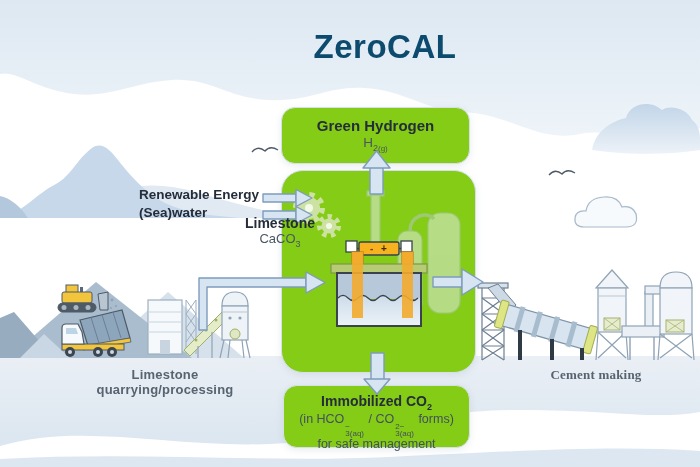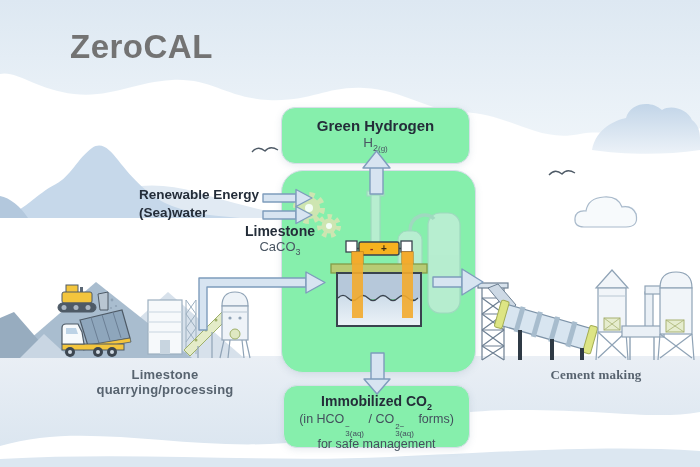--- a/index.html
+++ b/index.html
@@ -1,40 +1,40 @@
 <!DOCTYPE html>
 <html><head>
 <meta charset="utf-8">
 <style>
   html,body{margin:0;padding:0;}
   #stage{position:relative;width:700px;height:467px;background:#ffffff;overflow:hidden;
          font-family:"Liberation Sans","DejaVu Sans",sans-serif;color:#232c38;}
   #stage svg{display:block;}
   .abs{position:absolute;}
   
-  .title{left:70px;right:0;top:28px;text-align:left;font-size:33px;font-weight:bold;
-         letter-spacing:.5px;color:#737373;z-index:6;}
-  .roundbox{background:#86efac;border:1.5px solid #d7dfe8;box-shadow:0 2px 7px rgba(110,135,160,.16);z-index:2;}
+  .title{left:70px;right:0;top:28px;text-align:center;font-size:33px;font-weight:bold;
+         letter-spacing:.5px;color:#0c4a6e;z-index:6;}
+  .roundbox{background:#84cc16;border:1.5px solid #d7dfe8;box-shadow:0 2px 7px rgba(110,135,160,.16);z-index:2;}
   .gh-box{left:281px;top:107px;width:189px;height:57px;border-radius:14px;text-align:center;padding-top:9px;box-sizing:border-box;}
   .main-box{left:281px;top:170px;width:193px;height:201px;border-radius:22px;overflow:hidden;}
   .co2-box{left:283px;top:385px;width:187px;height:63px;border-radius:14px;text-align:center;padding-top:7px;box-sizing:border-box;}
   .b1{font-size:15px;font-weight:bold;color:#242d39;}
   .f1{font-size:13.5px;color:#4a5663;margin-top:1px;}
   .co2-t{font-size:14px;font-weight:bold;color:#242d39;}
   .co2-l{font-size:12.5px;color:#43505d;line-height:15px;}
   sub.s{font-size:9px;}
   sub.st{font-size:8px;}
   .ion{display:inline-flex;flex-direction:column;align-items:flex-start;font-size:8px;
        line-height:7px;vertical-align:-6px;margin:0 1px;}
   .inputs{right:441px;top:186px;text-align:left;font-size:13.5px;font-weight:bold;
           line-height:17.5px;color:#242d39;z-index:6;white-space:nowrap;}
   .chem{z-index:6;text-align:center;}
   .chem .n{font-size:14px;font-weight:bold;color:#242d39;}
   .chem .f{font-size:13px;color:#4a5663;}
-  .limestone{left:222px;top:223px;width:116px;}
+  .limestone{left:222px;top:215px;width:116px;}
   .portlandite{left:405px;top:235px;width:116px;}
   .caption{font-size:13px;font-weight:bold;letter-spacing:.2px;color:#57636f;
            text-align:center;z-index:6;}
   .cap-left{left:65px;top:367px;width:200px;}
   .cap-right{left:496px;top:367px;width:200px;font-family:Liberation Serif, serif;}
   .z1{z-index:1;} .z3{z-index:3;} .z4{z-index:4;pointer-events:none;}
 </style>
 </head>
 <body>
 

